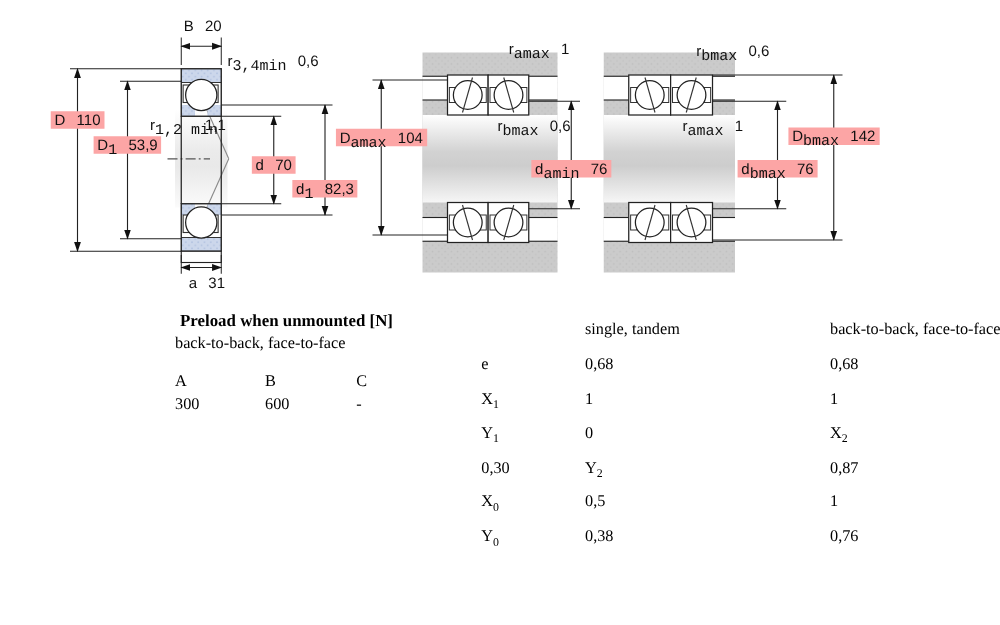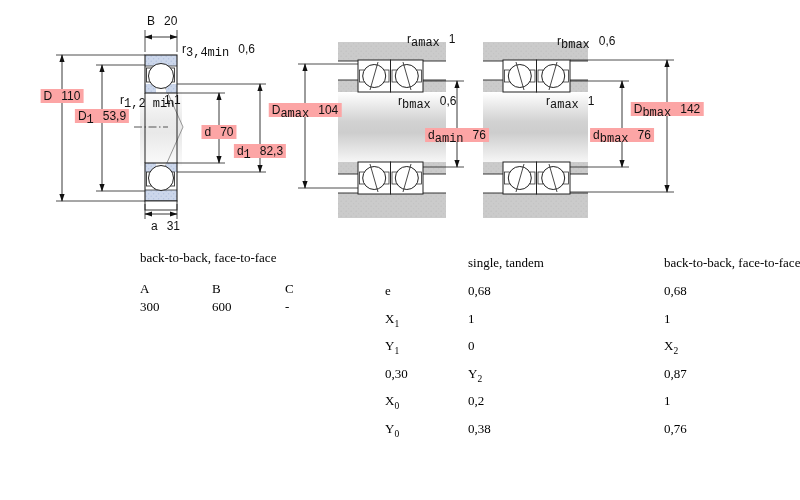--- a/index.html
+++ b/index.html
@@ -258,20 +258,21 @@
     <span>r</span><sub>amax</sub><span class="val">1</span>
   </div>
   <div class="dim bg" style="left:627px;top:102px">
     <span>D</span><sub>bmax</sub><span class="val">142</span>
   </div>
   <div class="dim bg" style="left:582px;top:128px">
     <span>d</span><sub>bmax</sub><span class="val">76</span>
   </div>
 
   <div class="tbl" style="left:100px;top:249px">
+    <div class="title" style="margin-left:4px">Preload when unmounted [N]</div>
     <div style="margin-top:1px">back-to-back, face-to-face</div>
     <div class="grid3" style="margin-top:15px">
       <span>A</span>
       <span>B</span>
       <span>C</span>
     </div>
     <div class="grid3" style="margin-top:2px">
       <span>300</span>
       <span>600</span>
       <span>-</span>
@@ -295,21 +296,21 @@
       <span><span>Y</span><sub>1</sub></span>
       <span>0</span>
 
       <span><span>X</span><sub>2</sub></span>
       <span>0,30</span>
 
       <span><span>Y</span><sub>2</sub></span>
       <span>0,87</span>
 
       <span><span>X</span><sub>0</sub></span>
-      <span>0,2</span>
+      <span>0,5</span>
       <span>1</span>
 
       <span><span>Y</span><sub>0</sub></span>
       <span>0,38</span>
       <span>0,76</span>
     </div>
   </div>
 
 </div>
 

